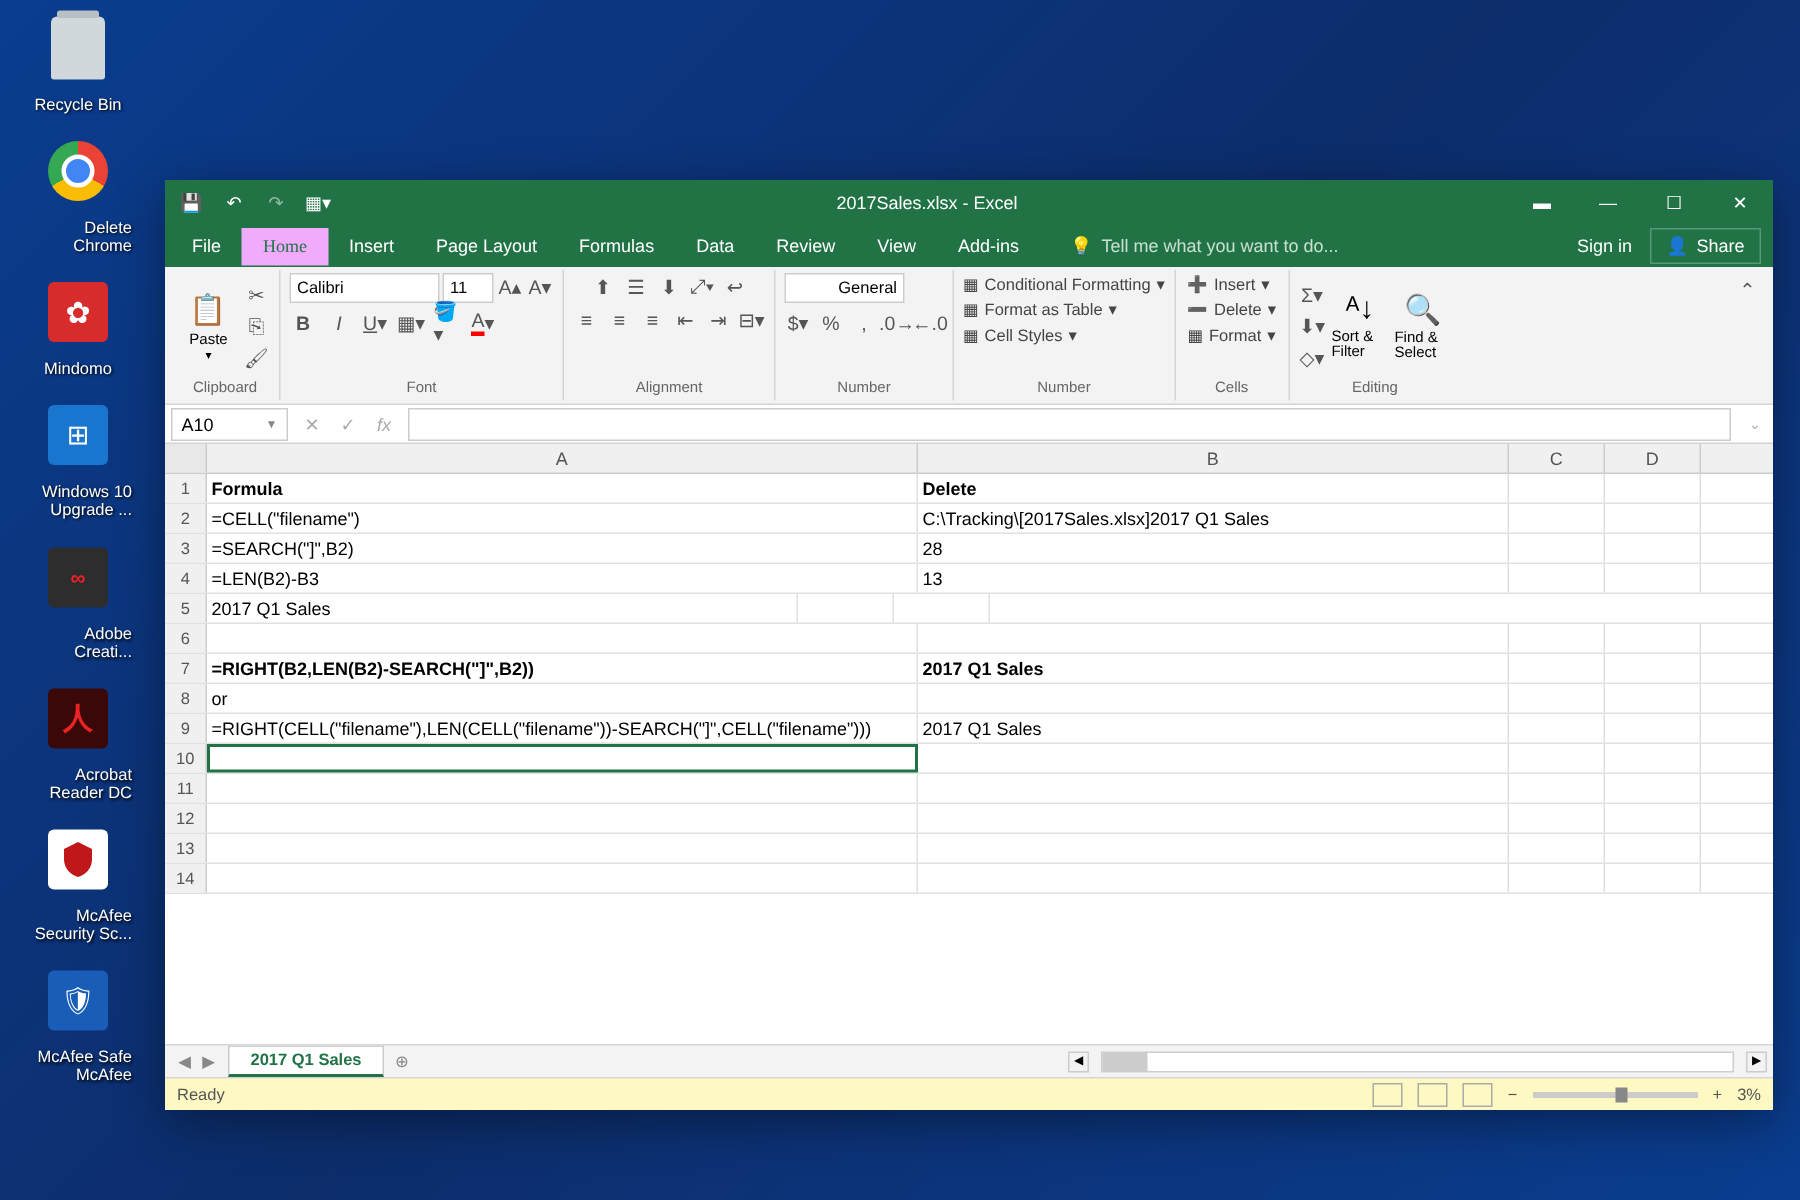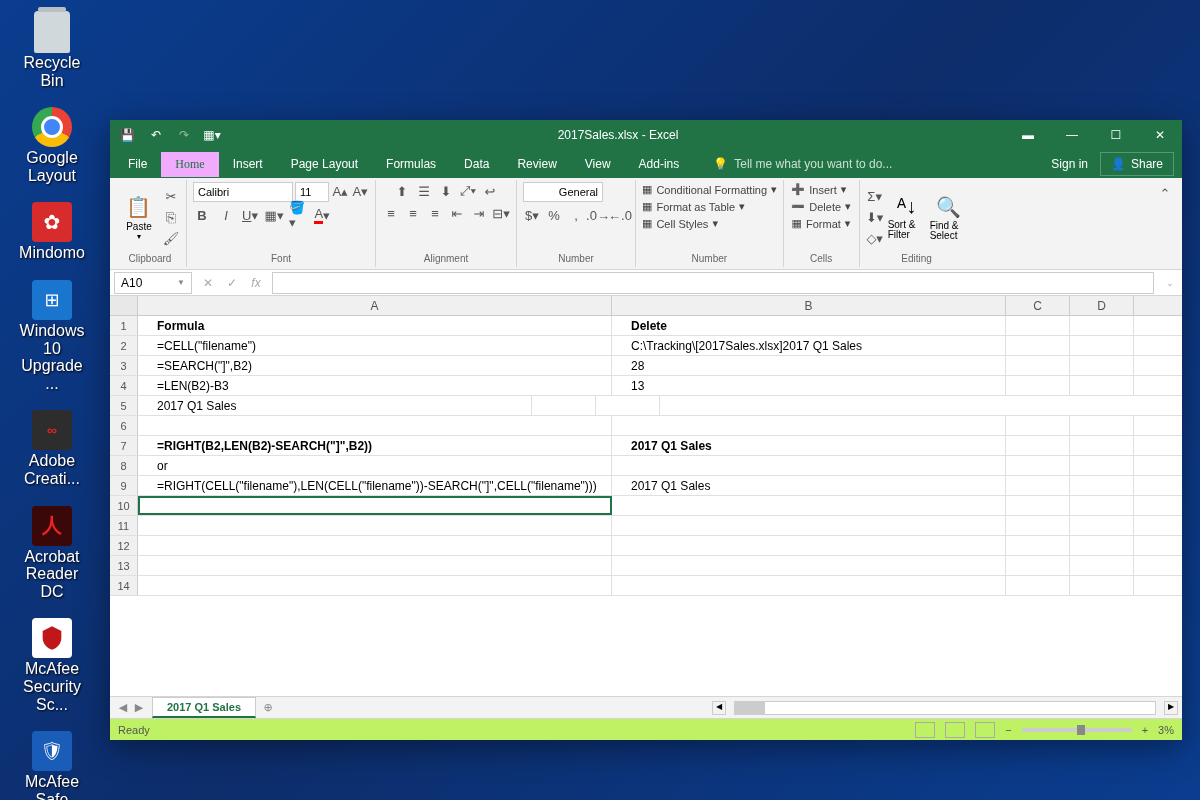--- a/index.html
+++ b/index.html
@@ -1,21 +1,21 @@
 <!DOCTYPE html>
 <html><head>
 <meta charset="utf-8">
 <style>
 * { box-sizing: border-box; margin: 0; padding: 0; font-family: "Segoe UI", Tahoma, sans-serif; }
 body { width: 1200px; height: 800px; background: linear-gradient(135deg, #0a3d8f 0%, #0d2d6b 50%, #0a3d8f 100%); overflow: hidden; position: relative; }
 
 .desktop-icons { position: absolute; left: 12px; top: 8px; display: flex; flex-direction: column; gap: 10px; width: 80px; }
 .desktop-icon { display: flex; flex-direction: column; align-items: center; cursor: pointer; padding: 4px; }
 .desktop-icon .icon-img { width: 40px; height: 40px; display: flex; align-items: center; justify-content: center; font-size: 28px; color: #fff; }
-.desktop-icon .icon-label { font-size: 16px; color: #fff; text-align: center; margin-top: 2px; text-shadow: 1px 1px 2px #000; line-height: 1.1; word-break: break-word; }
+.desktop-icon .icon-label { font-size: 11px; color: #fff; text-align: right; margin-top: 12px; text-shadow: 1px 1px 2px #000; line-height: 1.1; word-break: break-word; }
 
 .excel-window { position: absolute; left: 110px; top: 120px; width: 1072px; height: 620px; background: #fff; box-shadow: 0 8px 30px rgba(0,0,0,0.4); display: flex; flex-direction: column; }
 
 .titlebar { height: 30px; background: #217346; display: flex; align-items: center; color: #fff; font-size: 12px; }
 .qat { display: flex; align-items: center; gap: 8px; padding: 0 8px; }
 .qat-btn { width: 20px; height: 20px; display: flex; align-items: center; justify-content: center; cursor: pointer; color: #fff; font-size: 12px; }
 .title-text { flex: 1; text-align: center; }
 .win-controls { display: flex; }
 .win-btn { width: 44px; height: 30px; display: flex; align-items: center; justify-content: center; cursor: pointer; font-size: 12px; }
 
@@ -43,37 +43,37 @@
 .fb-btn { width: 24px; text-align: center; color: #aaa; cursor: pointer; }
 .fx-input { flex: 1; height: 22px; border: 1px solid #ccc; margin: 0 4px; padding: 0 6px; }
 
 .sheet-area { flex: 1; display: flex; flex-direction: column; background: #fff; position:relative;}
 .col-headers { display: flex; height: 20px; background: #f0f0f0; border-bottom: 1px solid #ccc; }
 .corner-box { width: 28px; border-right: 1px solid #ccc; background:#e8e8e8;}
 .col-h { border-right: 1px solid #ccc; font-size: 12px; color: #555; display: flex; align-items: center; justify-content: center; }
 .grid-rows { flex: 1; overflow: hidden; }
 .row { display: flex; height: 20px; border-bottom: 1px solid #e0e0e0; }
 .row-h { width: 28px; border-right: 1px solid #ccc; background: #f0f0f0; font-size: 11px; color: #555; display: flex; align-items: center; justify-content: center; }
-.cell { border-right: 1px solid #e0e0e0; font-size: 12px; padding: 0 19px; display: flex; align-items: center; overflow: hidden; white-space: nowrap; }
+.cell { border-right: 1px solid #e0e0e0; font-size: 12px; padding: 0 3px; display: flex; align-items: center; overflow: hidden; white-space: nowrap; }
 .cell.bold { font-weight: bold; }
 .cell.active-cell { border: 2px solid #217346; }
 
 .colA { width: 474px; } .colB { width: 394px; } .colC { width: 64px; } .colD { width: 64px; }
 
 .sheet-tabs { height: 22px; border-top: 1px solid #d5d5d5; display: flex; align-items: center; background: #f3f3f3; font-size: 11px; }
 .tab-nav { display:flex; gap:2px; padding:0 6px;}
 .tab-nav .nv {width:14px; text-align:center; color:#888; cursor:pointer;}
 .sheet-tab { padding: 3px 14px; border: 1px solid #ccc; border-bottom: 2px solid #217346; background: #fff; color: #217346; font-weight:bold; cursor: pointer; }
 .add-sheet { width: 24px; text-align: center; color: #888; cursor: pointer; }
 .hscroll { flex:1; display:flex; align-items:center; padding: 0 4px; gap:8px;}
 .hscroll .track { flex:1; height:14px; border:1px solid #ccc; background:#fff; position:relative;}
 .hscroll .thumb { width:30px; height:100%; background:#ccc; }
 .hscroll .ar { width:14px; height:14px; border:1px solid #ccc; text-align:center; font-size:8px; cursor:pointer;}
 
-.statusbar { height: 22px; background: #bef264; border-top: 1px solid #d5d5d5; display: flex; align-items: center; font-size: 11px; color: #555; padding: 0 8px; }
+.statusbar { height: 22px; background: #fef9c3; border-top: 1px solid #d5d5d5; display: flex; align-items: center; font-size: 11px; color: #555; padding: 0 8px; }
 .status-right { margin-left: auto; display: flex; align-items: center; gap: 10px; }
 .view-btn { width:20px; height:16px; border:1px solid #aaa; cursor:pointer;}
 .zoom-slider { width:110px; height:4px; background:#ccc; position:relative;}
 .zoom-slider::after{content:""; position:absolute; left:50%; top:-3px; width:8px; height:10px; background:#888;}
 
 .chrome-ic { width:40px; height:40px; border-radius:50%; background: conic-gradient(#ea4335 0 120deg, #fbbc05 120deg 240deg, #34a853 240deg 360deg); display:flex; align-items:center; justify-content:center;}
 .chrome-ic::after{content:""; width:16px; height:16px; border-radius:50%; background:#4285f4; border:3px solid #fff;}
 .bin-ic { width:36px; height:42px; background:#d0d8dc; border-radius:4px 4px 2px 2px; position:relative;}
 .bin-ic::before{content:""; position:absolute; top:-4px; left:4px; right:4px; height:5px; background:#b8c0c4; border-radius:2px;}
 .red-sq { width:40px; height:40px; background:#d82c2c; border-radius:4px; display:flex; align-items:center; justify-content:center; color:#fff; font-size:20px;}
@@ -88,21 +88,21 @@
   <div class="desktop-icon">
       <div class="icon-img">
         <div class="bin-ic"></div>
       </div>
       <div class="icon-label">Recycle Bin</div>
     </div>
   <div class="desktop-icon">
       <div class="icon-img">
         <div class="chrome-ic"></div>
       </div>
-      <div class="icon-label">Google Layout</div>
+      <div class="icon-label">Delete Chrome</div>
     </div>
   <div class="desktop-icon">
       <div class="icon-img">
         <div class="red-sq">✿</div>
       </div>
       <div class="icon-label">Mindomo</div>
     </div>
   <div class="desktop-icon">
       <div class="icon-img">
         <div class="blue-sq">⊞</div>

